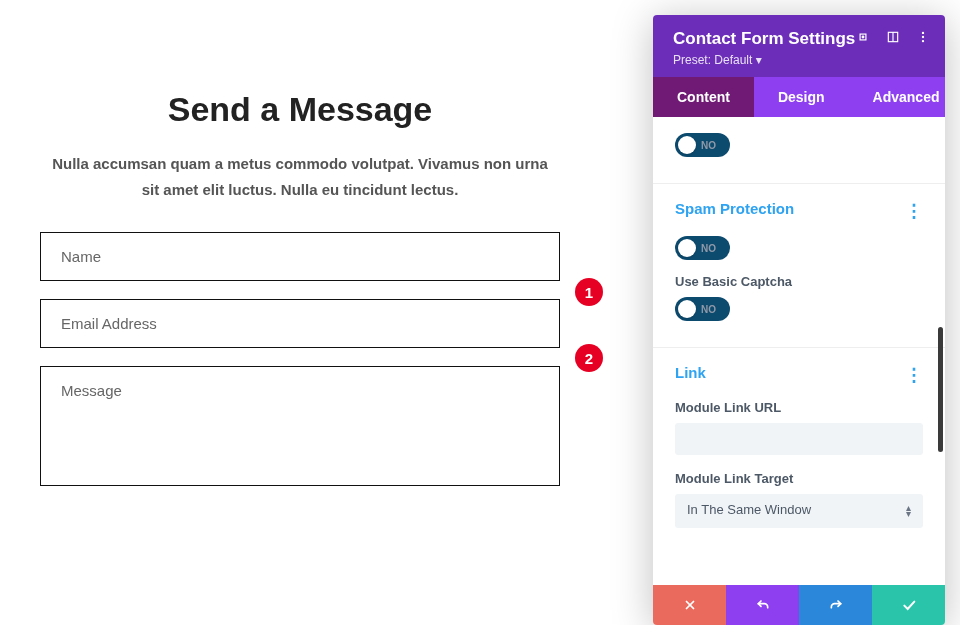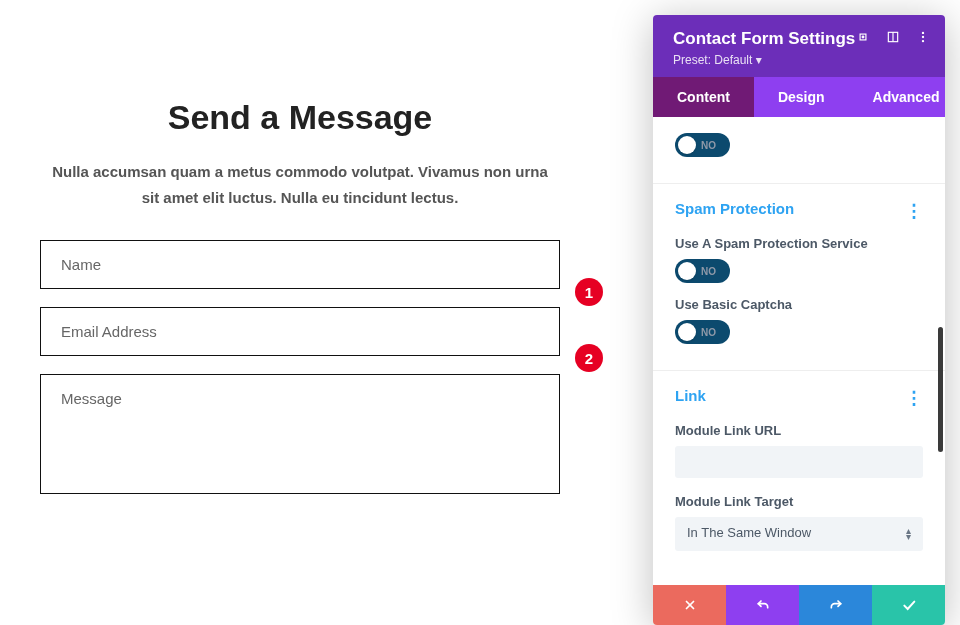--- a/index.html
+++ b/index.html
@@ -8,21 +8,21 @@
       width: 960px;
       height: 625px;
       position: relative;
       overflow: hidden;
       background: #fff;
     }
 
     
     .preview {
       position: absolute;
-      left: 0; top: 8px;
+      left: 0; top: 0;
       width: 600px;
       padding: 90px 40px 40px 40px;
       text-align: center;
     }
     .preview h1 {
       font-size: 34px;
       font-weight: 700;
       color: #222;
       margin-bottom: 22px;
       font-family: Helvetica, Arial, sans-serif;
@@ -301,21 +301,20 @@
   <div class="panel-body">
     <div class="section" style="border-top:none;">
       <div class="toggle">NO</div>
     </div>
 
     <div class="section">
       <div class="section-title">
         <span>Spam Protection</span>
         <span class="ellipsis">⋮</span>
       </div>
-      <div class="option-label">Use A Spam Protection Service</div>
       <div class="toggle">NO</div>
       <div class="option-label">Use Basic Captcha</div>
       <div class="toggle">NO</div>
     </div>
 
     <div class="section" style="border-bottom:none;">
       <div class="section-title">
         <span>Link</span>
         <span class="ellipsis">⋮</span>
       </div>

